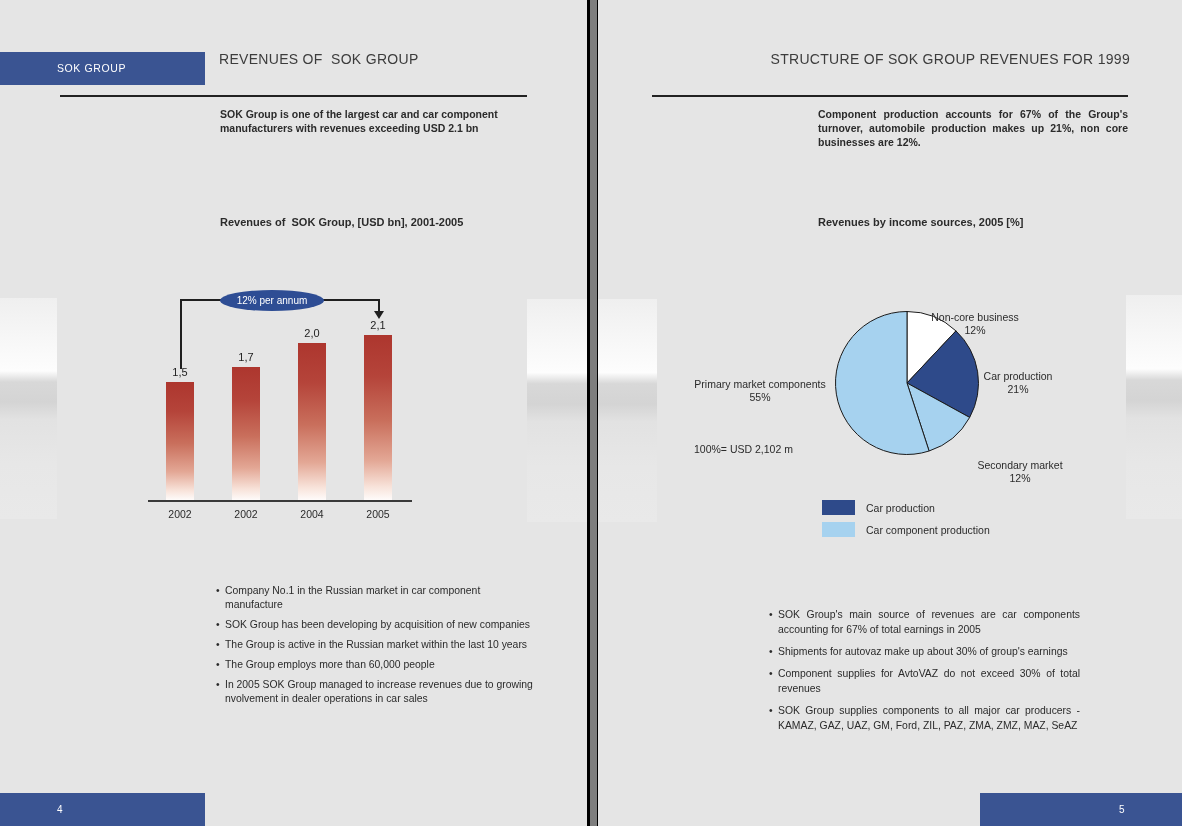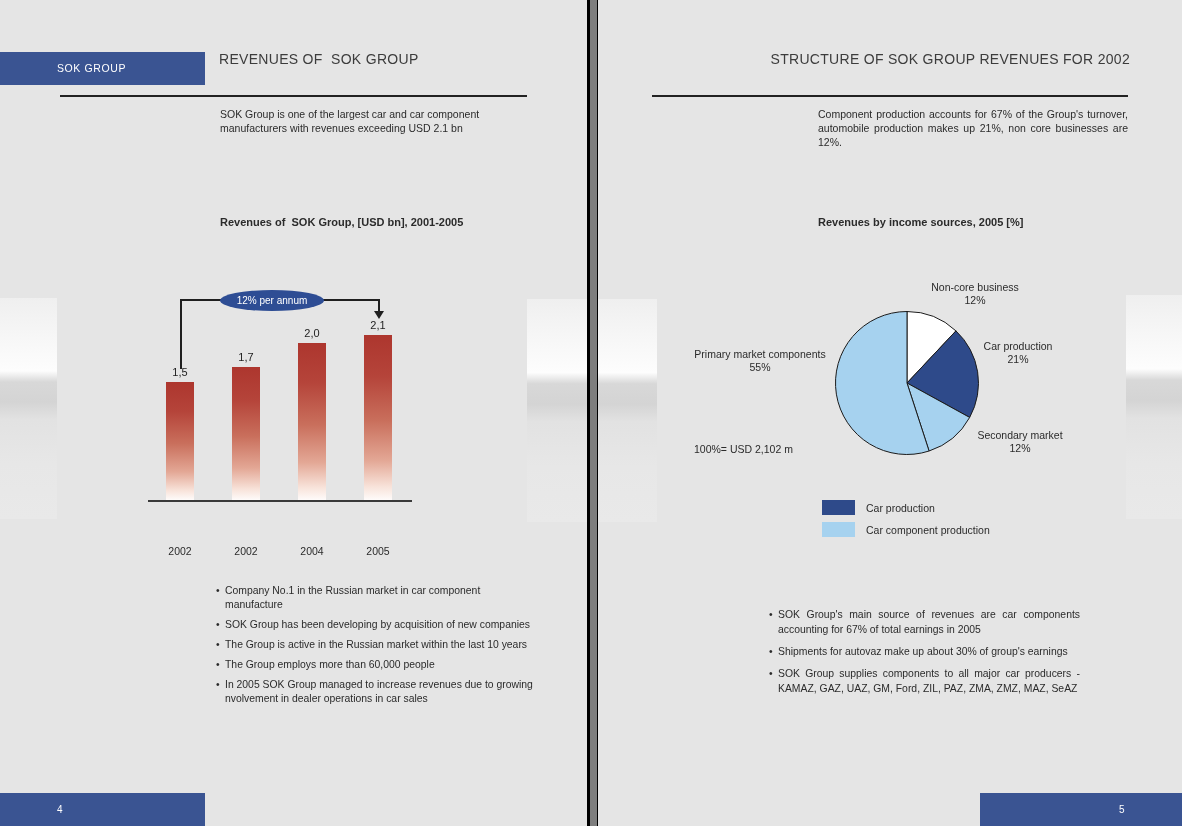--- a/index.html
+++ b/index.html
@@ -16,41 +16,41 @@
                #d8d8d8 38%,#d4d4d4 47%,#e2e2e2 55%,#e7e7e7 75%,#e9e9e9 100%);}
 
   
   .tab{position:absolute;left:0;top:52px;width:205px;height:33px;background:#3a5492;}
   .tab span{display:block;line-height:33px;padding-left:57px;color:#ffffff;font-size:10.5px;letter-spacing:.6px;}
   .footer-bar{position:absolute;top:793px;height:33px;background:#3a5492;color:#ffffff;font-size:10px;}
   .footer-bar span{display:block;line-height:33px;}
 
   .page-title{position:absolute;top:51px;font-size:14px;color:#3c3c3c;letter-spacing:.3px;white-space:pre-wrap;}
   .rule{position:absolute;top:95px;height:1.5px;background:#222;}
-  .intro{position:absolute;top:107px;font-size:10.5px;line-height:14px;color:#2b2b2b;}
+  .intro{position:absolute;top:107px;font-size:10.5px;line-height:14px;color:#2b2b2b;font-weight:bold;}
   .chart-title{position:absolute;top:216px;font-size:11px;font-weight:bold;color:#2b2b2b;white-space:pre-wrap;}
 
   
   #bar-chart-area{position:absolute;left:148px;top:280px;width:264px;height:250px;}
   .bar{position:absolute;width:28px;
        background:linear-gradient(180deg,#ad362e 0%,#b5443a 25%,#c96f5c 52%,#e3a795 76%,#f8e3da 92%,#fefbfa 100%);}
   .bar-value{position:absolute;width:44px;text-align:center;font-size:11px;color:#222;}
-  .bar-year{position:absolute;width:66px;text-align:center;font-size:10.5px;color:#2b2b2b;margin-top:37px;}
+  .bar-year{position:absolute;width:66px;text-align:center;font-size:10.5px;color:#2b2b2b;}
   .bar-axis{position:absolute;left:0;top:220px;width:264px;height:1.5px;background:#3a3a3a;}
 
   
   .anno-line{position:absolute;background:#1f1f1f;}
   .badge{position:absolute;left:220px;top:290px;width:104px;height:21px;border-radius:50%;
          background:#2e4d94;color:#ffffff;font-size:10px;line-height:21px;text-align:center;}
   .arrow-down{position:absolute;left:374px;top:311px;width:0;height:0;
               border-left:5px solid transparent;border-right:5px solid transparent;border-top:8px solid #1f1f1f;}
 
   
   #pie-chart{position:absolute;left:834px;top:310px;}
-  .pie-label{position:absolute;text-align:center;font-size:10.5px;line-height:13px;color:#2b2b2b;}
+  .pie-label{position:absolute;text-align:center;font-size:10.5px;line-height:13px;color:#2b2b2b;margin-top:30px;}
   .total-label{position:absolute;left:694px;top:443px;font-size:10.5px;color:#2b2b2b;}
 
   
   #pie-legend{position:absolute;left:822px;top:500px;}
   .legend-row{display:flex;align-items:center;margin-bottom:7px;height:15px;}
   .legend-swatch{display:inline-block;width:33px;height:15px;margin-right:11px;}
   .legend-label{font-size:10.5px;color:#2b2b2b;}
 
   
   .bullet-list{position:absolute;font-size:10.4px;color:#2b2b2b;}
@@ -109,21 +109,21 @@
       <div class="bullet">SOK Group has been developing by acquisition of new companies</div>
       <div class="bullet">The Group is active in the Russian market within the last 10 years</div>
       <div class="bullet">The Group employs more than 60,000 people</div>
       <div class="bullet">In 2005 SOK Group managed to increase revenues due to growing nvolvement in dealer operations in car sales</div>
     </div>
 
   <div class="footer-bar" style="left:0;width:205px">
     <span style="padding-left:57px">4</span>
   </div>
 
-  <div class="page-title" style="left:700px;width:430px;text-align:right">STRUCTURE OF SOK GROUP REVENUES FOR 2002</div>
+  <div class="page-title" style="left:700px;width:430px;text-align:right">STRUCTURE OF SOK GROUP REVENUES FOR 1999</div>
   <div class="rule" style="left:652px;width:476px"></div>
   <div class="intro" style="left:818px;width:310px;text-align:justify">Component production accounts for 67% of the Group's turnover, automobile production makes up 21%, non core businesses are 12%.</div>
   <div class="chart-title" style="left:818px">Revenues by income sources, 2005 [%]</div>
 
   <svg id="pie-chart" width="146" height="146" viewBox="0 0 146 146">
       <path d="M73,73 L73.00,1.50 A71.5,71.5 0 0 1 121.95,20.88 Z" fill="#ffffff" stroke="#1b1b1b" stroke-width="1" stroke-linejoin="round"></path>
       <path d="M73,73 L121.95,20.88 A71.5,71.5 0 0 1 135.66,107.45 Z" fill="#2e4a8a" stroke="#1b1b1b" stroke-width="1" stroke-linejoin="round"></path>
       <path d="M73,73 L135.66,107.45 A71.5,71.5 0 0 1 95.09,141.00 Z" fill="#a6d2ef" stroke="#1b1b1b" stroke-width="1" stroke-linejoin="round"></path>
       <path d="M73,73 L95.09,141.00 A71.5,71.5 0 1 1 73.00,1.50 Z" fill="#a6d2ef" stroke="#1b1b1b" stroke-width="1" stroke-linejoin="round"></path>
     </svg>
@@ -153,20 +153,21 @@
       </div>
       <div class="legend-row">
         <span class="legend-swatch" style="background: rgb(166, 210, 239);"></span>
         <span class="legend-label">Car component production</span>
       </div>
     </div>
 
   <div id="right-bullets" class="bullet-list">
       <div class="bullet">SOK Group's main source of revenues are car components accounting for 67% of total earnings in 2005</div>
       <div class="bullet">Shipments for autovaz make up about 30% of group's earnings</div>
+      <div class="bullet">Component supplies for AvtoVAZ do not exceed 30% of total revenues</div>
       <div class="bullet">SOK Group supplies components to all major car producers - KAMAZ, GAZ, UAZ, GM, Ford, ZIL, PAZ, ZMA, ZMZ, MAZ, SeAZ</div>
     </div>
 
   <div class="footer-bar" style="left:980px;width:202px">
     <span style="padding-left:139px">5</span>
   </div>
 
 </div>
 
 </body></html>

